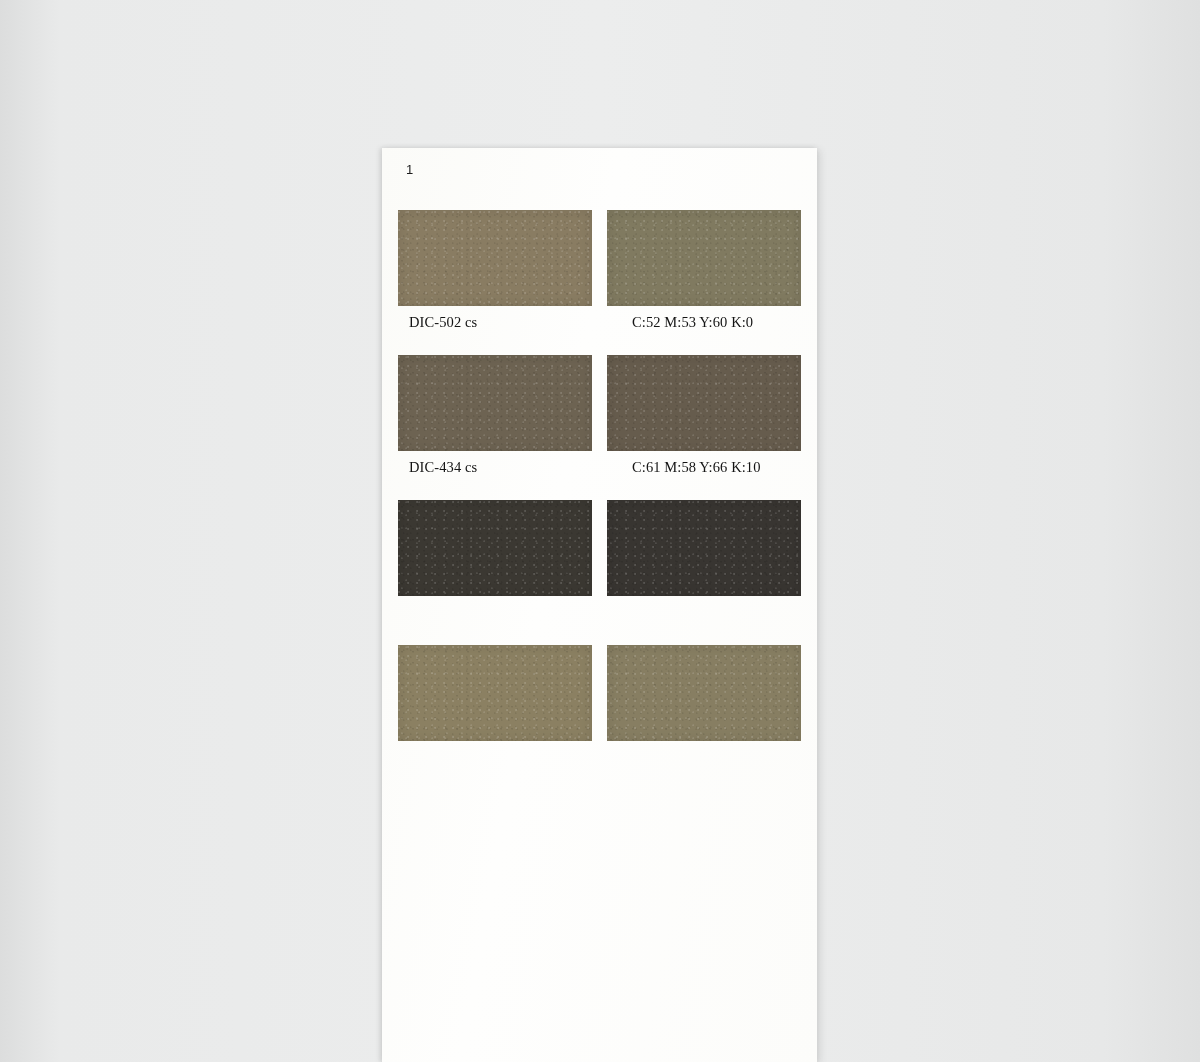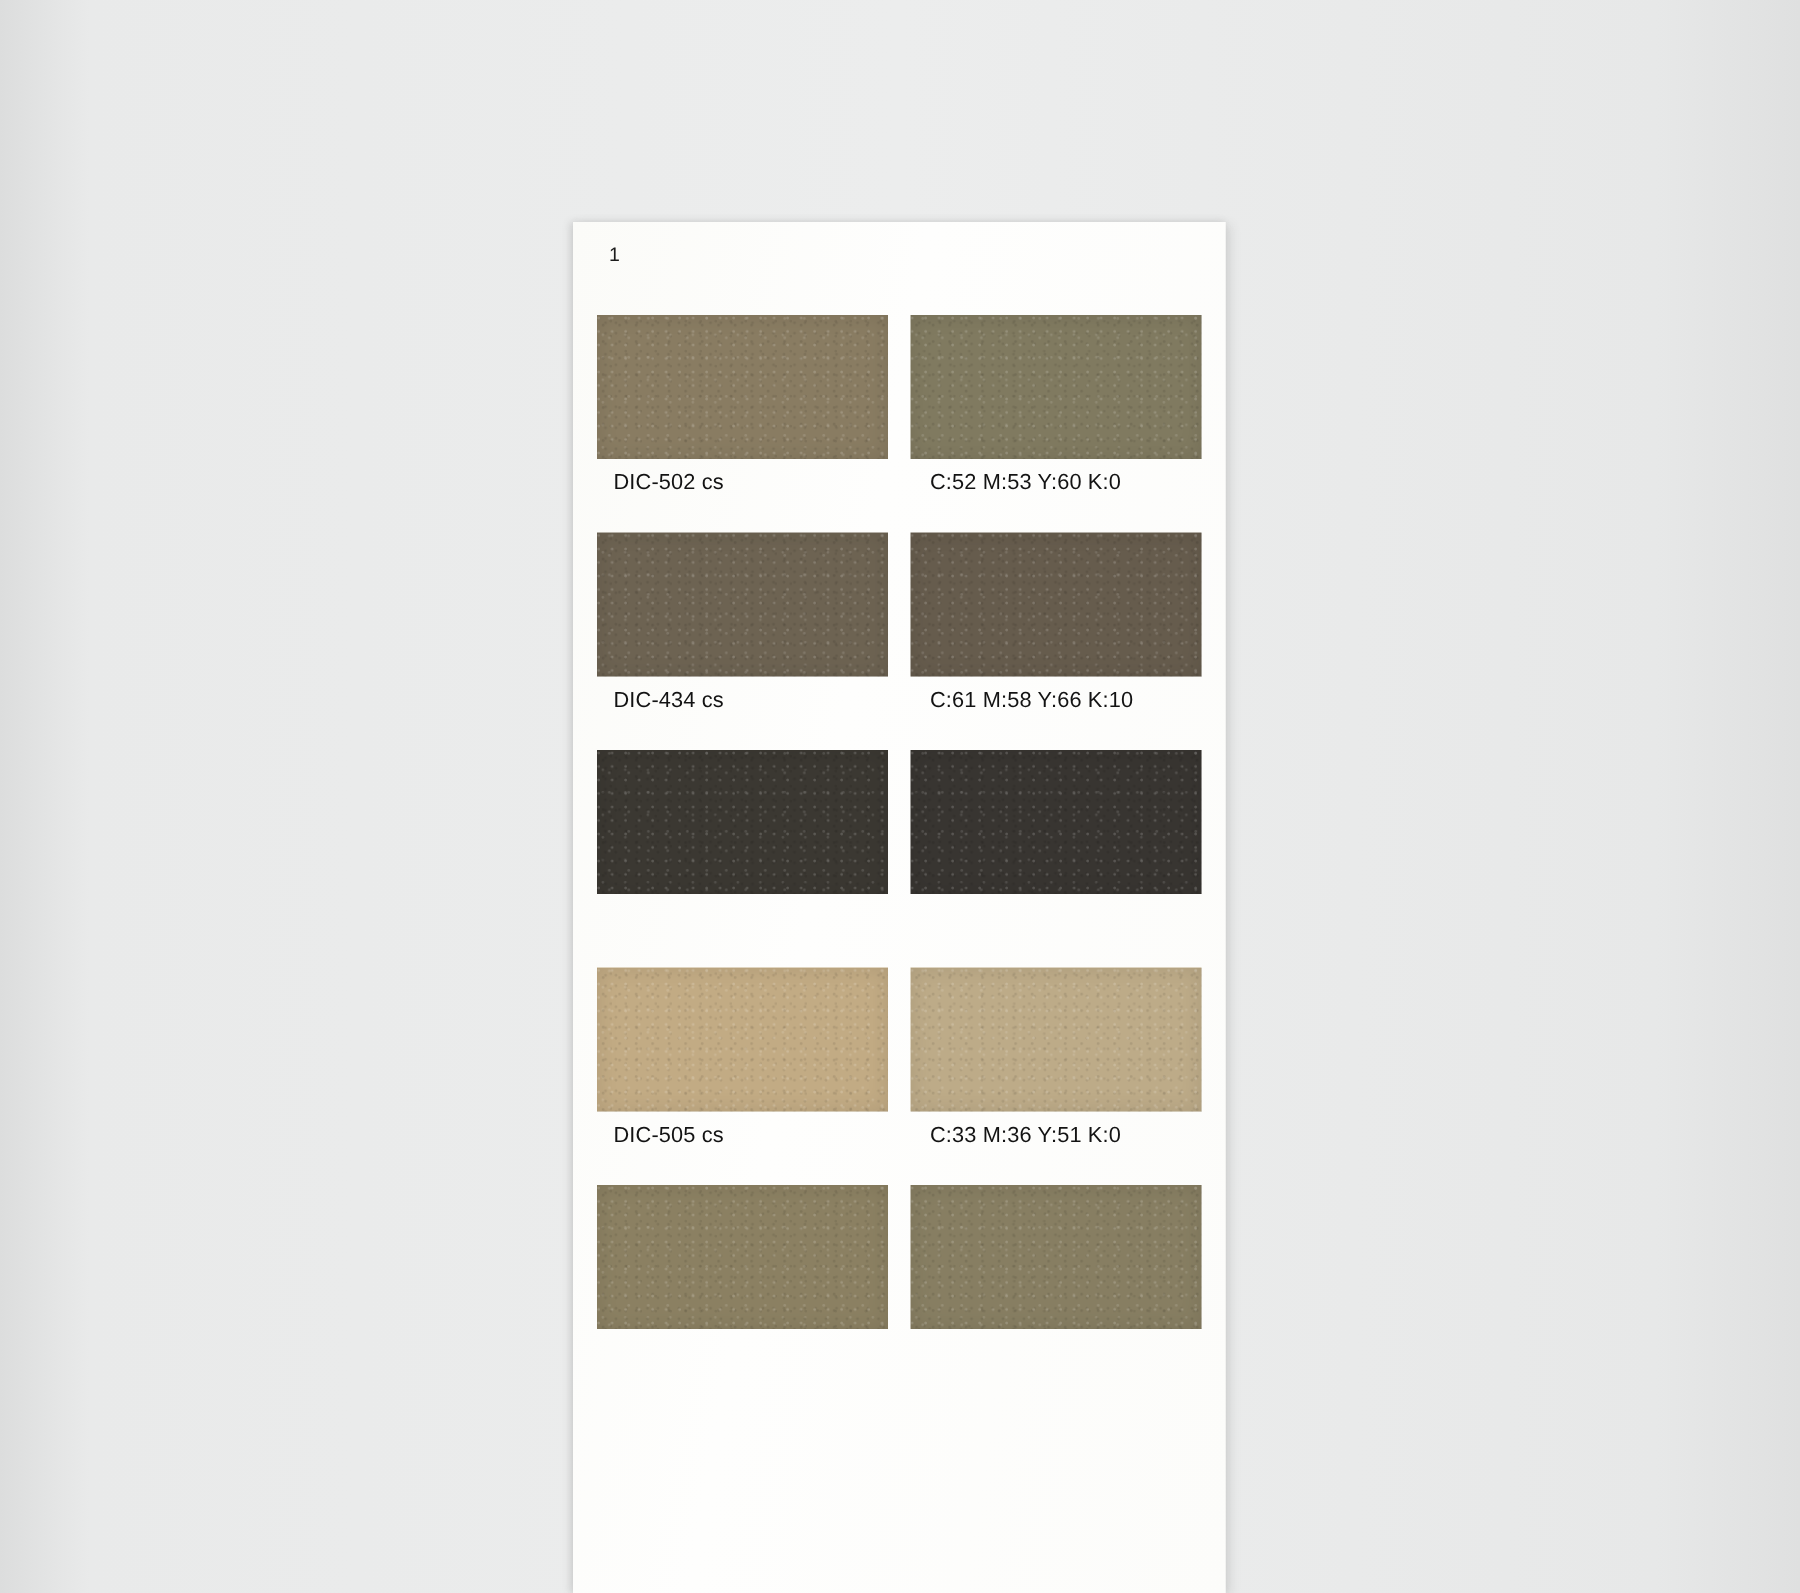--- a/index.html
+++ b/index.html
@@ -107,23 +107,24 @@
   }
 
   .label-name,
   .label-cmyk {
     position: absolute;
     top: 0;
     font-size: 14.5px;
     color: #131313;
     white-space: nowrap;
     letter-spacing: 0.1px;
+    font-family: Liberation Serif, serif;
   }
   .label-name { left: 11px; }
-  .label-cmyk { left: 222px; }
+  .label-cmyk { left: 234px; }
 
   
   .swatch-row.clipped { height: 120px; }
   .swatch-row.clipped .swatch-pair { height: 96px; }
 </style>
 </head>
 <body>
 
 <div id="page-backdrop"></div>
 
@@ -168,34 +169,20 @@
       <div class="swatch-pair">
         <div class="swatch left" style="background-color: rgb(59, 56, 50);">
           <div class="swatch-grain"></div>
         </div>
         <div class="swatch right" style="background-color: rgb(56, 53, 49);">
           <div class="swatch-grain"></div>
         </div>
       </div>
     </div>
 
-    <div class="swatch-row">
-      <div class="swatch-pair">
-        <div class="swatch left" style="background-color: rgb(194, 171, 132);">
-          <div class="swatch-grain"></div>
-        </div>
-        <div class="swatch right" style="background-color: rgb(189, 171, 136);">
-          <div class="swatch-grain"></div>
-        </div>
-      </div>
-      <div class="row-labels">
-        <div class="label-name">DIC-505 cs</div>
-        <div class="label-cmyk">C:33 M:36 Y:51 K:0</div>
-      </div>
-    </div>
 
 
     <div class="swatch-row clipped">
       <div class="swatch-pair">
         <div class="swatch left" style="background-color: rgb(139, 128, 98);">
           <div class="swatch-grain"></div>
         </div>
         <div class="swatch right" style="background-color: rgb(135, 126, 98);">
           <div class="swatch-grain"></div>
         </div>

